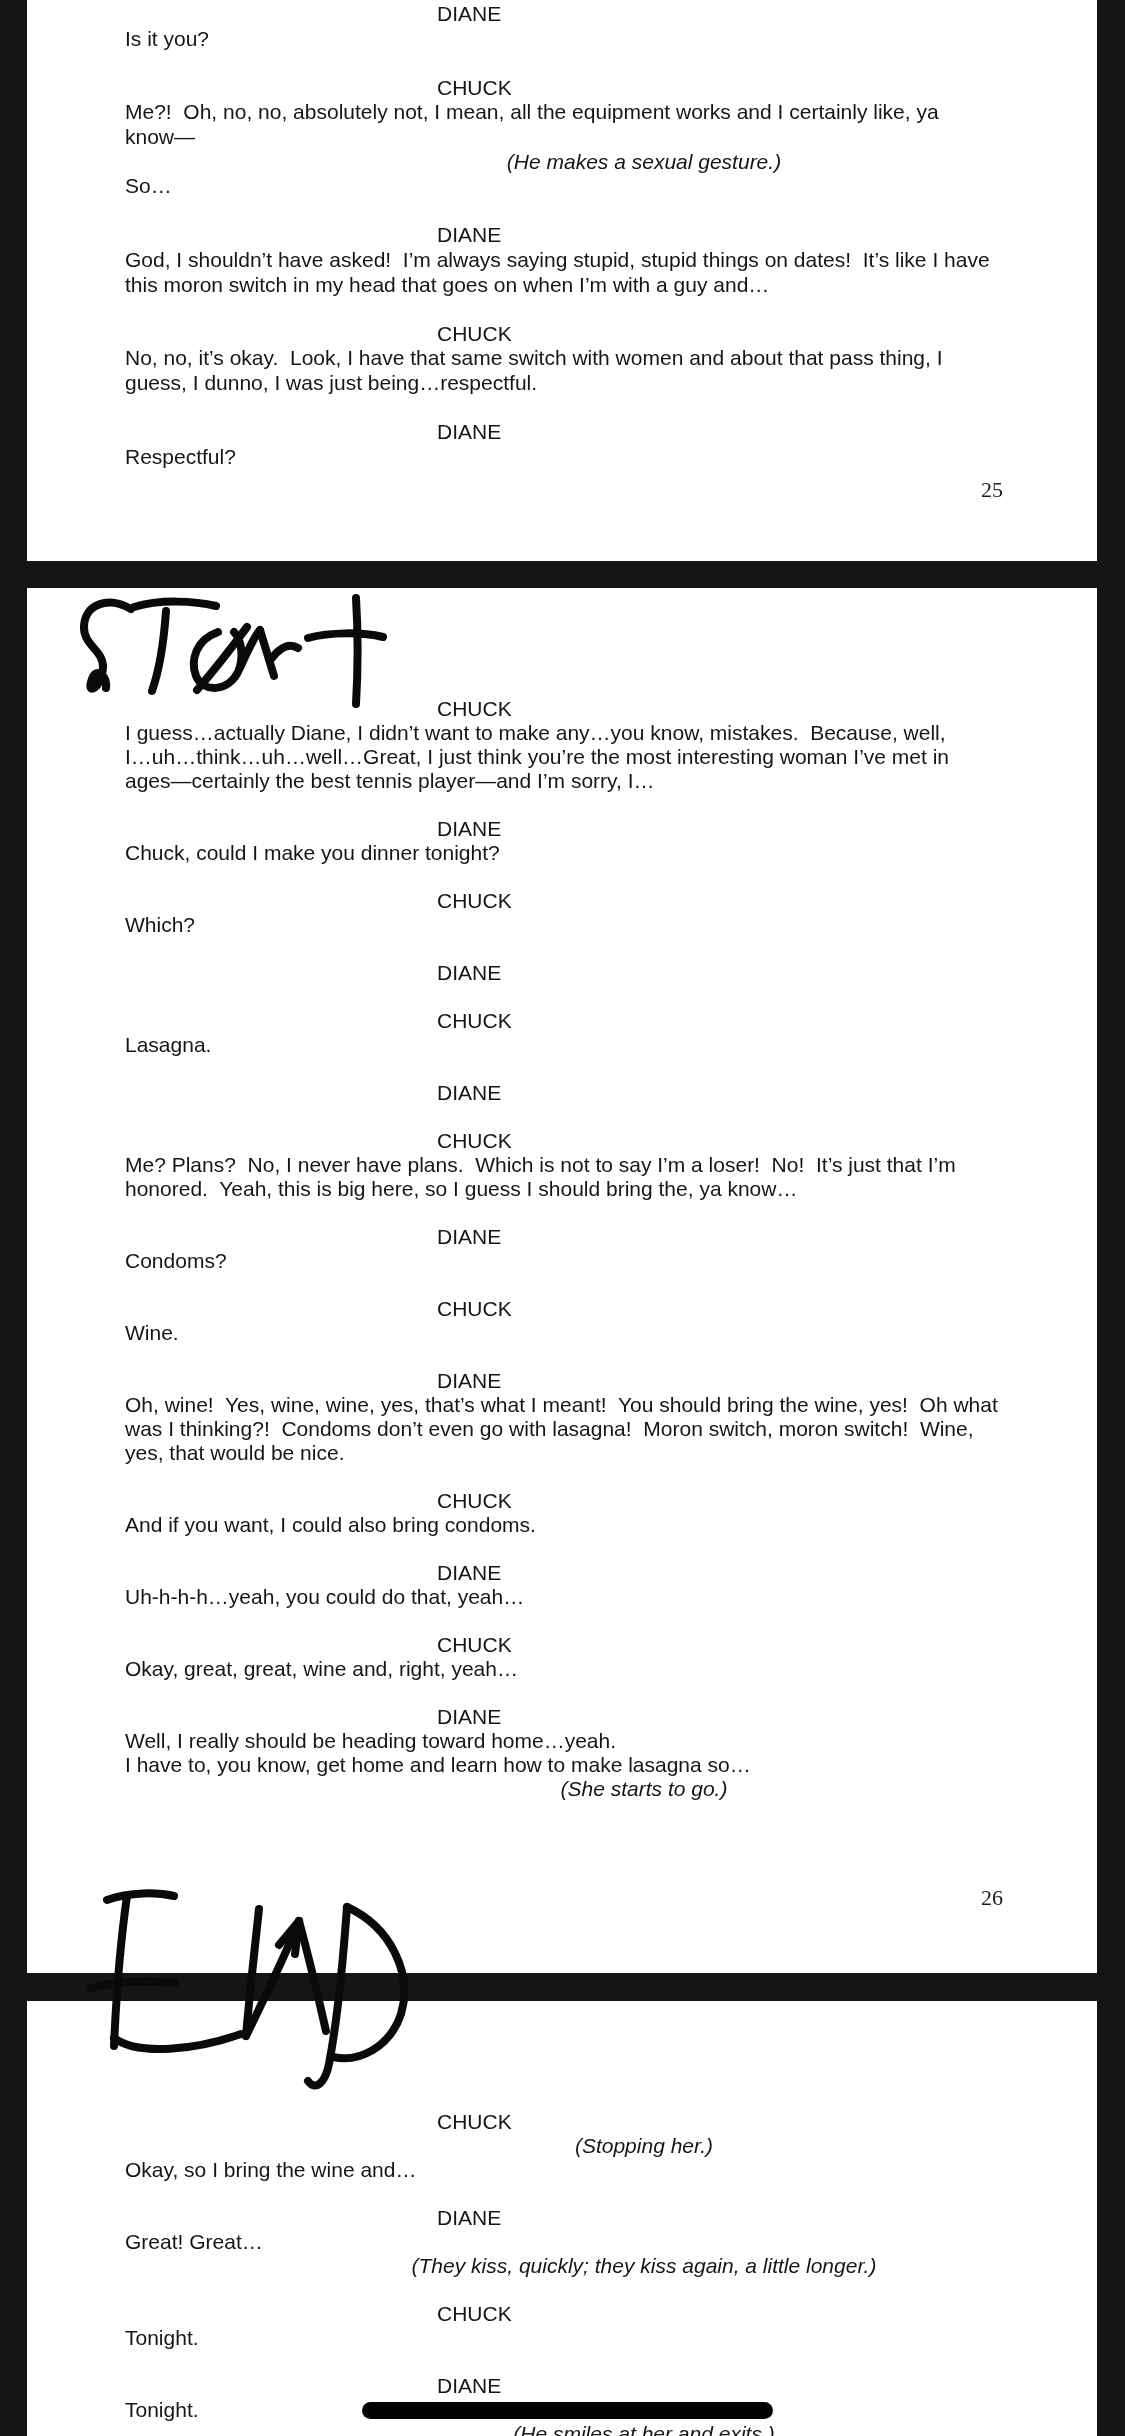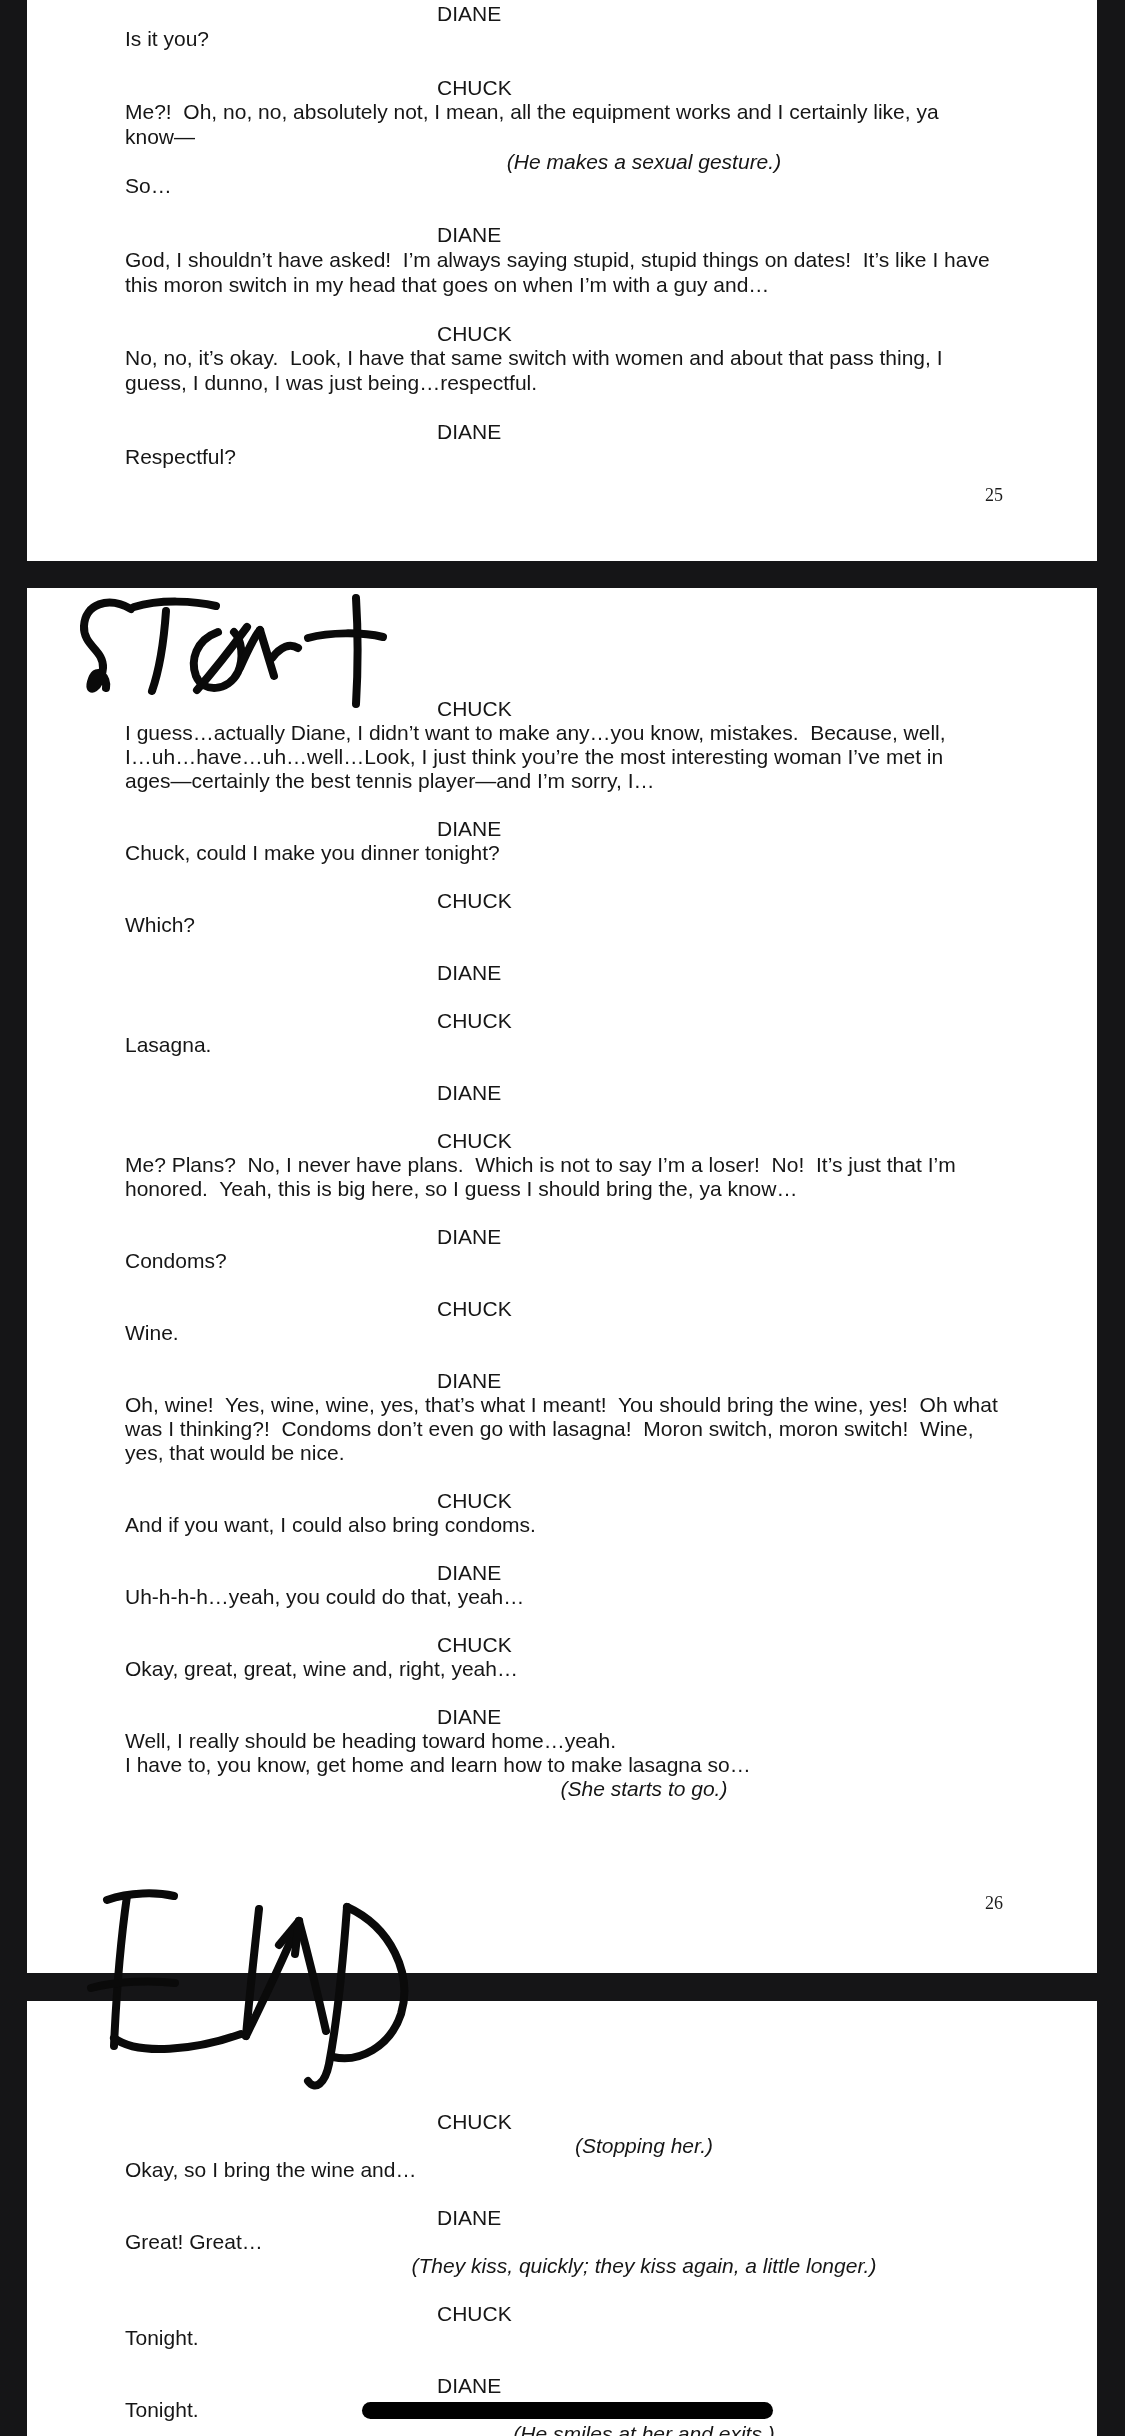--- a/index.html
+++ b/index.html
@@ -19,21 +19,21 @@
   .p1 .inner{padding-top:2px;line-height:24.6px;}
   .p2 .inner{padding-top:109px;line-height:24px;}
   .p3 .inner{padding-top:109px;line-height:24px;}
   .block{margin-bottom:24px;}
   .p1 .block{margin-bottom:24.6px;}
   .line{white-space:pre;}
   .cue{margin-left:312px;}
   .par{margin-left:126px;font-style:italic;text-align:center;}
   .pagenum{
     position:absolute;right:94px;
-    font-family:"Liberation Serif",serif;font-size:18px;color:#1d1d1d;margin-top:8px;
+    font-family:"Liberation Serif",serif;font-size:22px;color:#1d1d1d;
   }
   .p1 .pagenum{top:477px;}
   .p2 .pagenum{top:1297px;}
   .redact{
     position:absolute;left:335px;top:401px;width:411px;height:17px;
     border-radius:9px;background:#010101;
   }
   svg.ink{position:absolute;left:0;top:0;pointer-events:none;}
   svg.ink path{fill:none;stroke:#0a0a0a;stroke-width:8;stroke-linecap:round;stroke-linejoin:round;}
 </style>
@@ -69,21 +69,21 @@
       </div>
     </div>
   <div class="pagenum">25</div>
 </div>
 
 <div class="page p2">
   <div class="inner">
       <div class="block">
         <div class="line cue">CHUCK</div>
         <div class="line dlg">I guess…actually Diane, I didn’t want to make any…you know, mistakes.  Because, well,</div>
-        <div class="line dlg">I…uh…have…uh…well…Look, I just think you’re the most interesting woman I’ve met in</div>
+        <div class="line dlg">I…uh…think…uh…well…Great, I just think you’re the most interesting woman I’ve met in</div>
         <div class="line dlg">ages—certainly the best tennis player—and I’m sorry, I…</div>
       </div>
       <div class="block">
         <div class="line cue">DIANE</div>
         <div class="line dlg">Chuck, could I make you dinner tonight?</div>
       </div>
       <div class="block">
         <div class="line cue">CHUCK</div>
         <div class="line dlg">Which?</div>
       </div>

